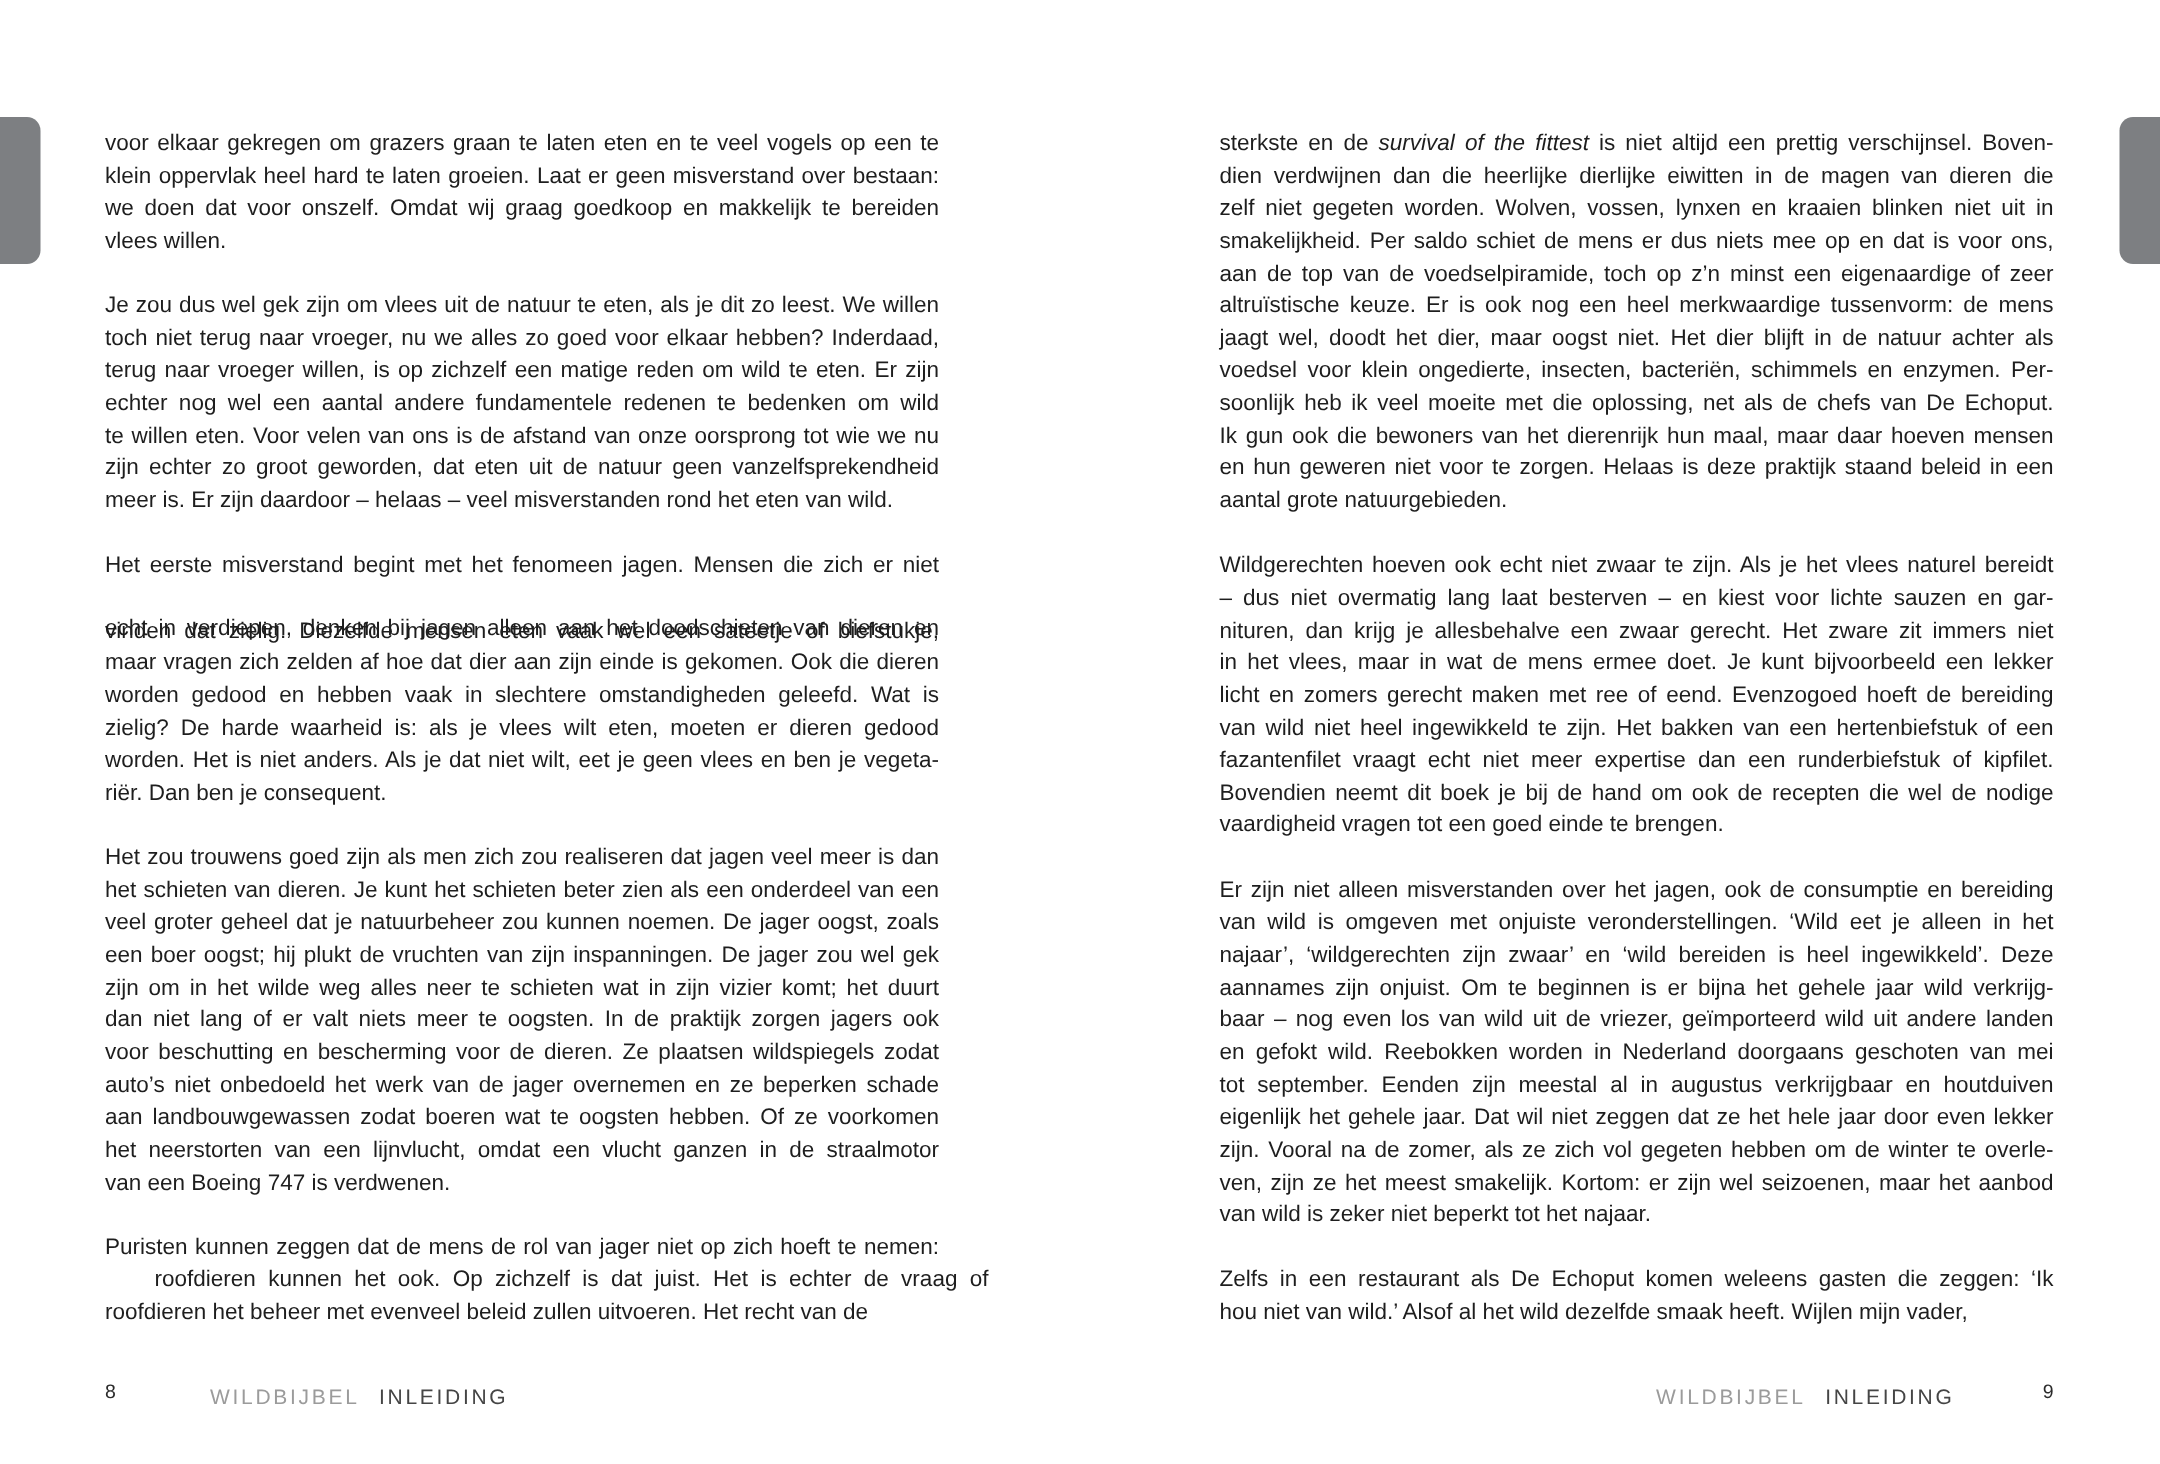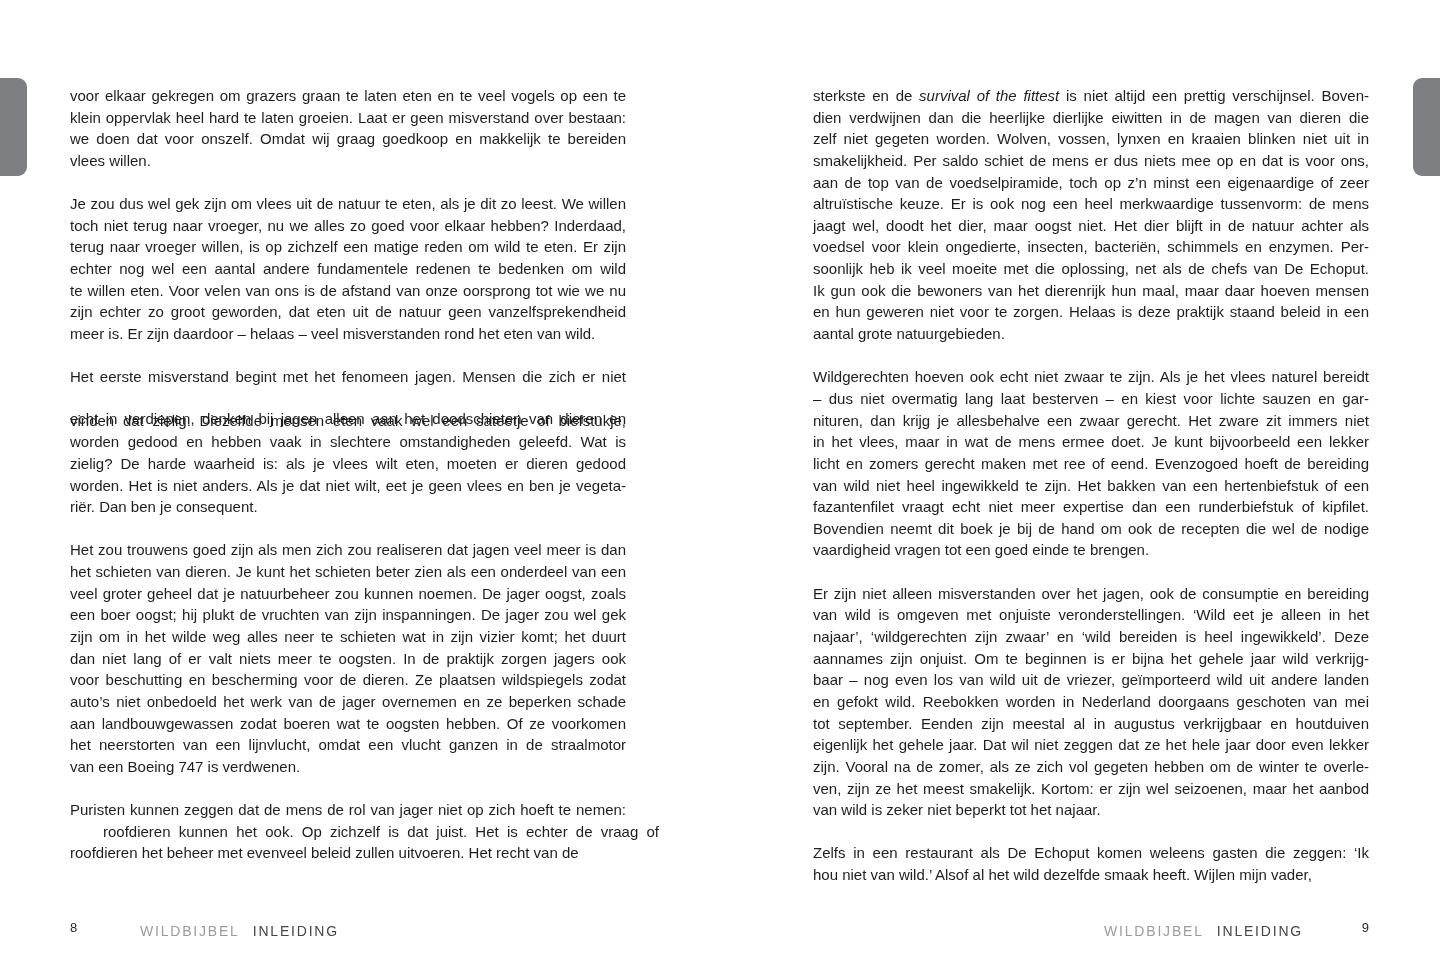--- a/index.html
+++ b/index.html
@@ -96,20 +96,21 @@
         <div class="line"><span class="ln" style="word-spacing: 1.38125px;"><span>terug naar vroeger willen, is op zichzelf een matige reden om wild te eten. Er zijn</span></span></div>
         <div class="line"><span class="ln" style="word-spacing: 3.39062px;"><span>echter nog wel een aantal andere fundamentele redenen te bedenken om wild</span></span></div>
         <div class="line"><span class="ln" style="word-spacing: 0.926758px;"><span>te willen eten. Voor velen van ons is de afstand van onze oorsprong tot wie we nu</span></span></div>
         <div class="line"><span class="ln" style="word-spacing: 2.71023px;"><span>zijn echter zo groot geworden, dat eten uit de natuur geen vanzelfsprekendheid</span></span></div>
         <div class="line last"><span class="ln"><span>meer is. Er zijn daardoor – helaas – veel misverstanden rond het eten van wild.</span></span></div>
       </div>
       <div class="para">
         <div class="line"><span class="ln" style="word-spacing: 2.35026px;"><span>Het eerste misverstand begint met het fenomeen jagen. Mensen die zich er niet</span></span></div>
         <div class="line"><span class="ln" style="word-spacing: 3.10547px; margin-top: 20px;"><span>echt in verdiepen, denken bij jagen alleen aan het doodschieten van dieren en</span></span></div>
         <div class="line"><span class="ln" style="word-spacing: 4.53267px;"><span>vinden dat zielig. Diezelfde mensen eten vaak wel een sateetje of biefstukje,</span></span></div>
+        <div class="line"><span class="ln" style="word-spacing: 0.6px;"><span>maar vragen zich zelden af hoe dat dier aan zijn einde is gekomen. Ook die dieren</span></span></div>
         <div class="line"><span class="ln" style="word-spacing: 4.28594px;"><span>worden gedood en hebben vaak in slechtere omstandigheden geleefd. Wat is</span></span></div>
         <div class="line"><span class="ln" style="word-spacing: 3.83534px;"><span>zielig? De harde waarheid is: als je vlees wilt eten, moeten er dieren gedood</span></span></div>
         <div class="line"><span class="ln" style="word-spacing: 0.970588px;"><span>worden. Het is niet anders. Als je dat niet wilt, eet je geen vlees en ben je vegeta-</span></span></div>
         <div class="line last"><span class="ln"><span>riër. Dan ben je consequent.</span></span></div>
       </div>
       <div class="para">
         <div class="line"><span class="ln" style="word-spacing: 0.602083px;"><span>Het zou trouwens goed zijn als men zich zou realiseren dat jagen veel meer is dan</span></span></div>
         <div class="line"><span class="ln" style="word-spacing: 0.580357px; text-align: right;"><span>het schieten van dieren. Je kunt het schieten beter zien als een onderdeel van een</span></span></div>
         <div class="line"><span class="ln" style="word-spacing: 1.02474px;"><span>veel groter geheel dat je natuurbeheer zou kunnen noemen. De jager oogst, zoals</span></span></div>
         <div class="line"><span class="ln" style="word-spacing: 1.23661px;"><span>een boer oogst; hij plukt de vruchten van zijn inspanningen. De jager zou wel gek</span></span></div>

